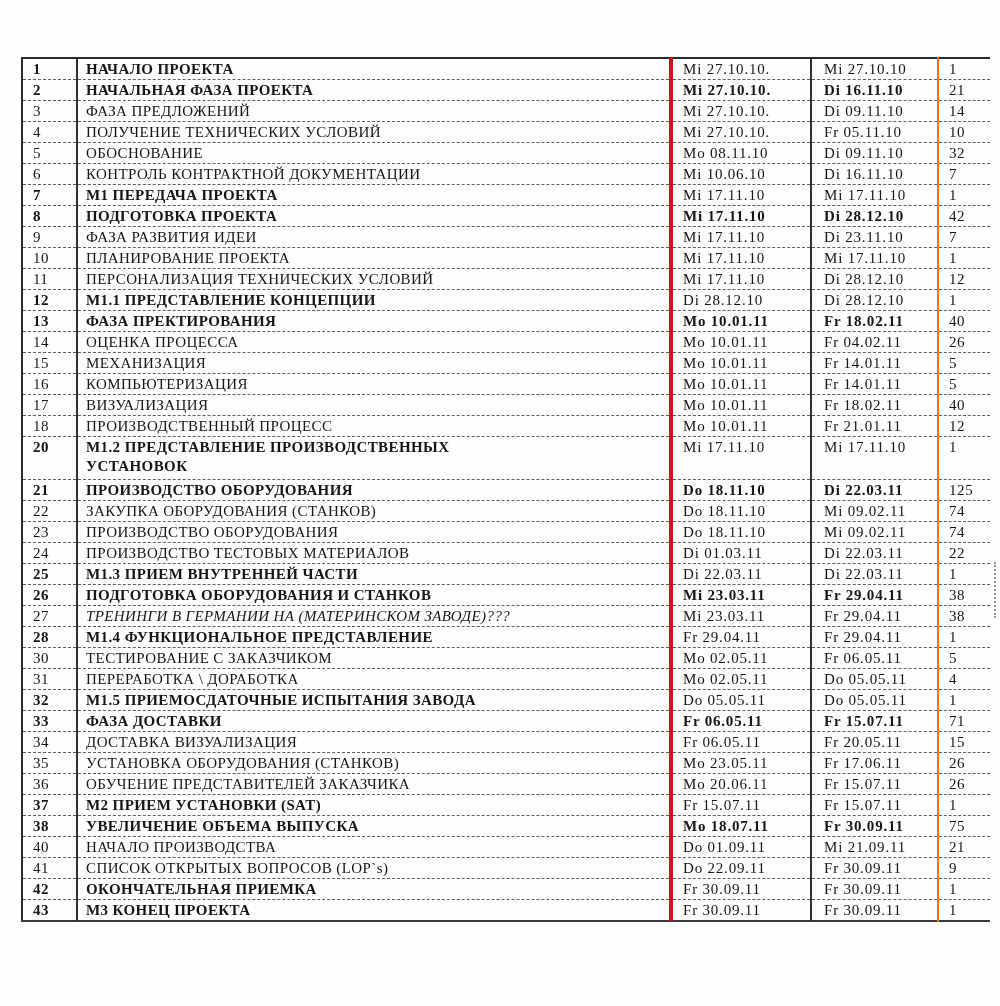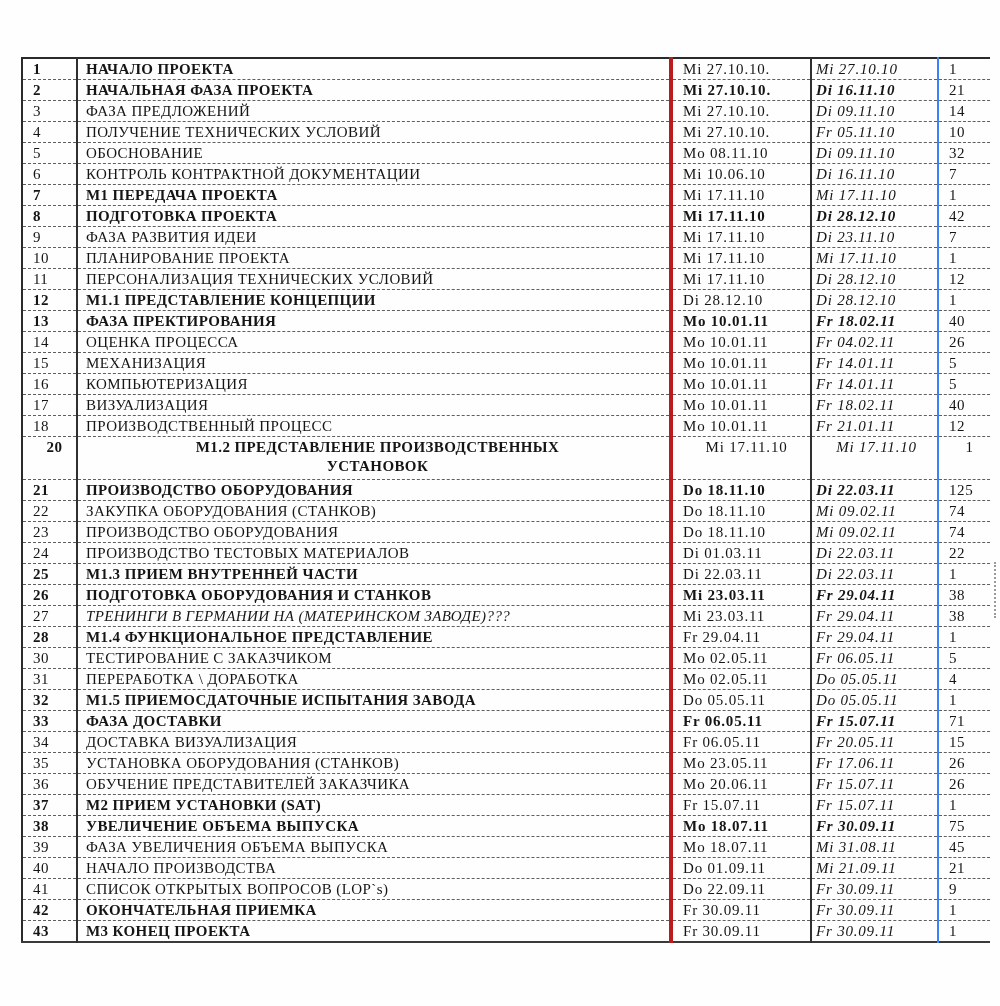--- a/index.html
+++ b/index.html
@@ -46,33 +46,32 @@
     padding-left:8px;
     border-right:4px solid #b91c1c;
     white-space:pre-line;
   }
   td.c-start{
     padding-left:10px;
     border-right:2px solid #2f2f2f;
     letter-spacing:0.8px;
   }
   td.c-end{
-    padding-left:4px;
-    border-right:2px solid #3b82f6;
+    padding-left:12px;
+    border-right:2px solid #f97316;
     letter-spacing:0.8px;
-    font-style:italic;
   }
   td.c-dur{
     padding-left:10px;
     letter-spacing:0.6px;
   }
   tr.emph td.c-id, tr.emph td.c-name{font-weight:bold;}
   tr.dates-bold td.c-start, tr.dates-bold td.c-end{font-weight:bold;}
   tr.italic td.c-name{font-style:italic;font-weight:normal;margin-top:48px;}
-  tr.tall td{height:41px;vertical-align:top;padding-top:1px;text-align:center;}
+  tr.tall td{height:41px;vertical-align:top;padding-top:1px;}
   .scan-artifact{
     position:absolute;
     left:994px;top:562px;height:56px;width:0;
     border-left:2px dotted #9a9a9a;
   }
 </style>
 </head>
 <body>
 
 <div class="page">
@@ -332,27 +331,20 @@
           <td class="c-dur">1</td>
         </tr>
         <tr class="emph dates-bold">
           <td class="c-id">38</td>
           <td class="c-name">УВЕЛИЧЕНИЕ ОБЪЕМА ВЫПУСКА</td>
           <td class="c-start">Mo 18.07.11</td>
           <td class="c-end">Fr 30.09.11</td>
           <td class="c-dur">75</td>
         </tr>
         <tr>
-          <td class="c-id">39</td>
-          <td class="c-name">ФАЗА УВЕЛИЧЕНИЯ ОБЪЕМА ВЫПУСКА</td>
-          <td class="c-start">Mo 18.07.11</td>
-          <td class="c-end">Mi 31.08.11</td>
-          <td class="c-dur">45</td>
-        </tr>
-        <tr>
           <td class="c-id">40</td>
           <td class="c-name">НАЧАЛО ПРОИЗВОДСТВА</td>
           <td class="c-start">Do 01.09.11</td>
           <td class="c-end">Mi 21.09.11</td>
           <td class="c-dur">21</td>
         </tr>
         <tr>
           <td class="c-id">41</td>
           <td class="c-name">СПИСОК ОТКРЫТЫХ ВОПРОСОВ (LOP`s)</td>
           <td class="c-start">Do 22.09.11</td>

